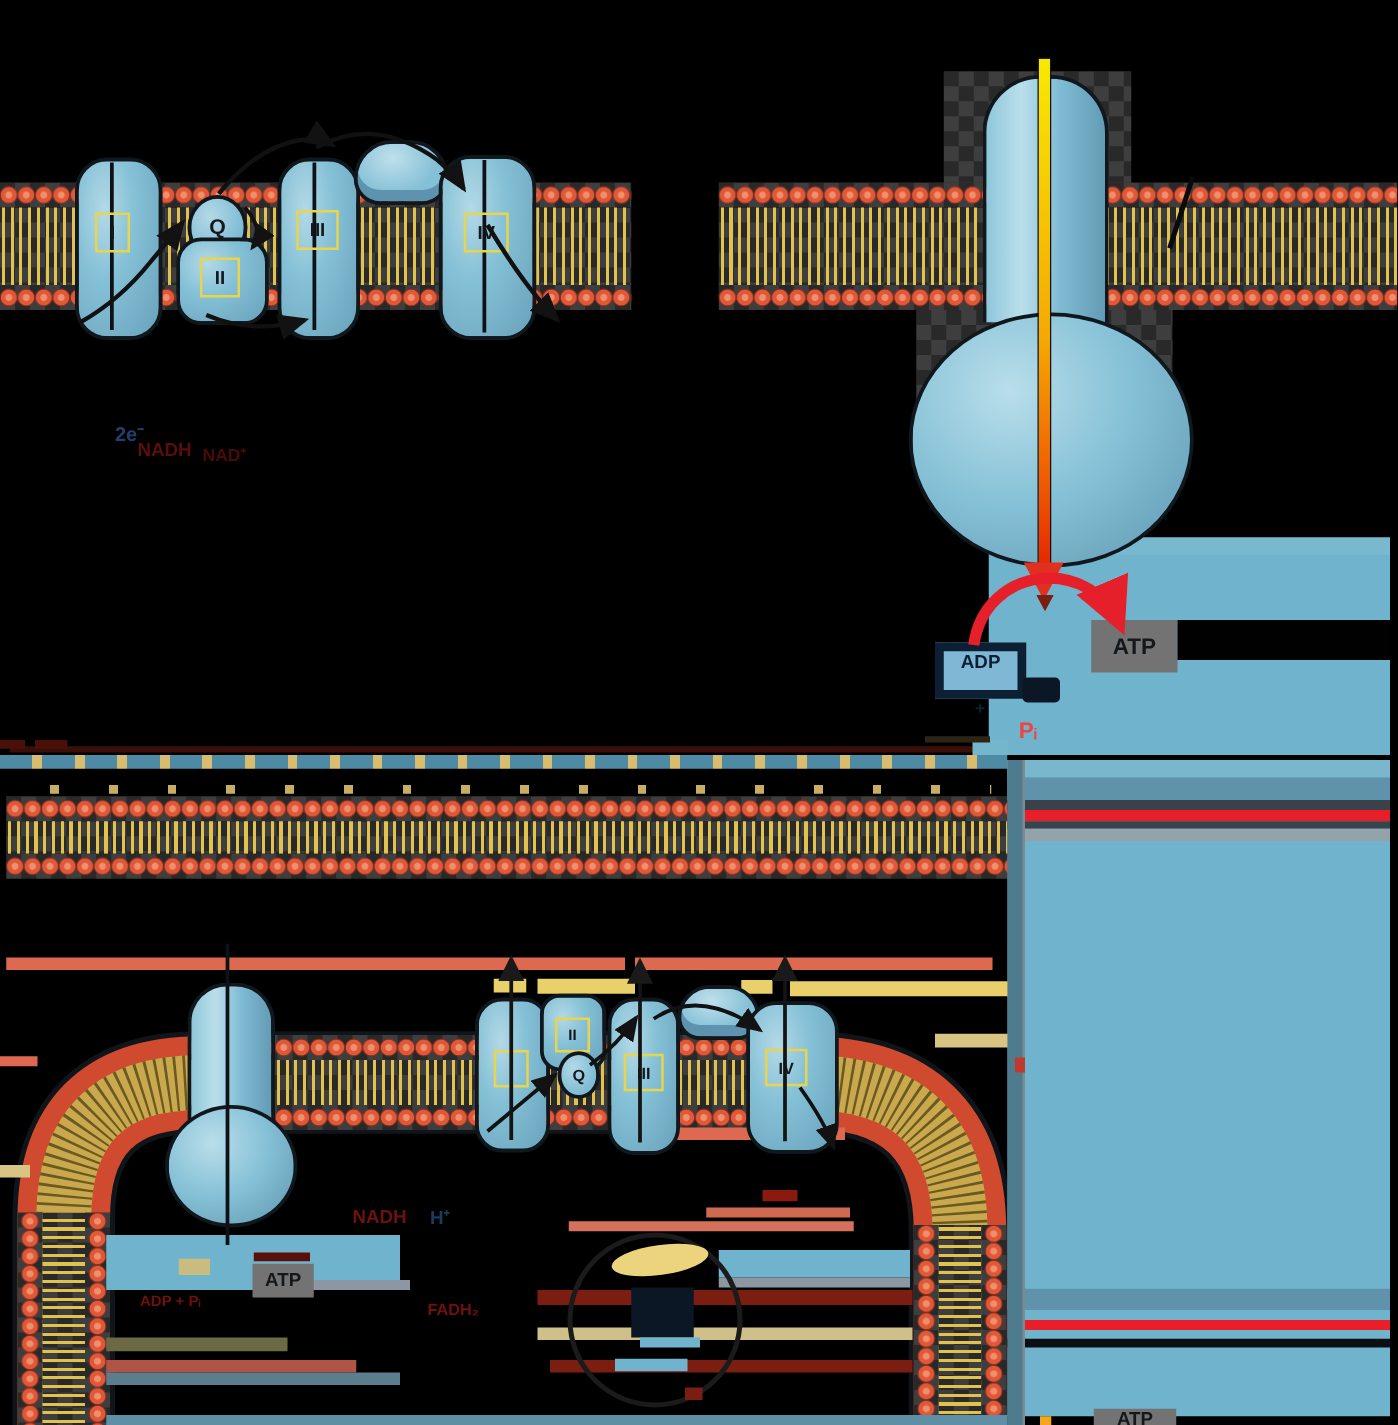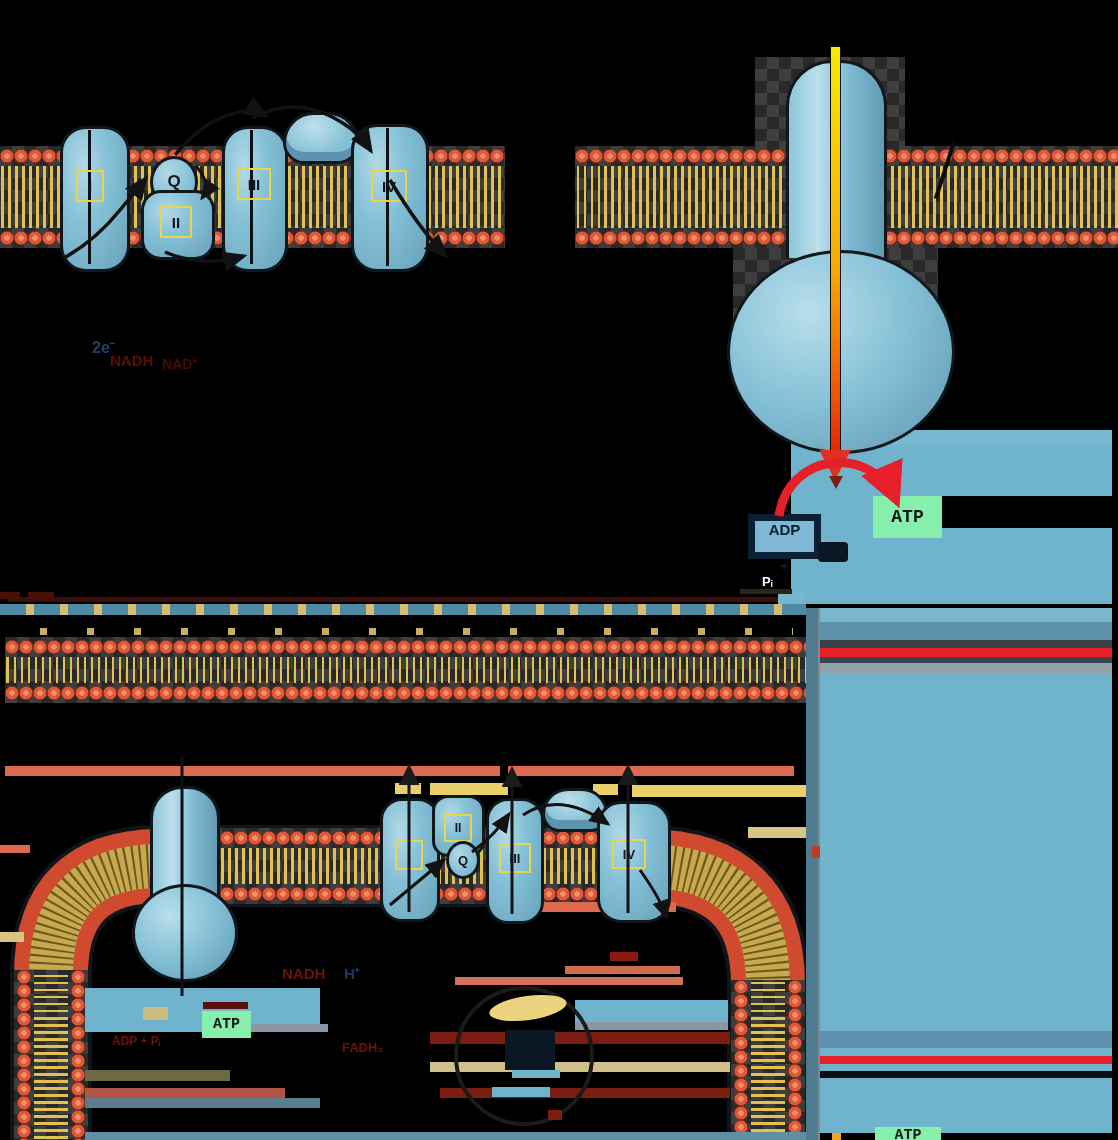--- a/index.html
+++ b/index.html
@@ -32,22 +32,22 @@
   .cap{position:absolute;background:radial-gradient(ellipse at 40% 25%,#bfe0ec,#84c0d6 60%);
       border:3px solid #10181d;border-radius:32px 32px 22px 22px;box-shadow:inset 0 -9px 0 #5d93af;}
   .lbl{position:absolute;border:2px solid #e8d44d;color:#14181c;background:transparent;
       display:flex;align-items:center;justify-content:center;font-weight:700;font-size:15px;}
   .vline{position:absolute;width:3px;background:#0e1216;}
   .stk{position:absolute;background:linear-gradient(90deg,#8ec7da 0%,#bbdfeb 30%,#7fbcd4 62%,#639bb4 100%);
       border:3px solid #10181d;border-bottom:none;}
   .blb{position:absolute;background:radial-gradient(ellipse at 35% 30%,#b9deea 0%,#84c0d6 48%,#5f97b0 100%);
       border:3px solid #10181d;border-radius:50%;}
   .stripe{position:absolute;}
-  .obox{position:absolute;background:#86efac;color:#14181c;font-weight:700;
-      display:flex;align-items:center;justify-content:center;font-family:Liberation Mono, monospace;}
+  .obox{position:absolute;background:#737373;color:#14181c;font-weight:700;
+      display:flex;align-items:center;justify-content:center;}
   .ftxt{position:absolute;font-weight:700;white-space:nowrap;}
   svg{position:absolute;left:0;top:0;}
 </style>
 </head>
 <body>
 
 <div id="stage">
 
   <div class="abs checker" style="left:755px;top:57px;width:150px;height:90px;"></div>
   <div class="abs checker" style="left:733px;top:248px;width:205px;height:85px;"></div>
@@ -121,21 +121,21 @@
   <div class="abs" style="left:830px;top:46px;width:9px;height:408px;background:linear-gradient(#f8e900,#f6a800 55%,#ef5500 85%,#e62500);border:1.5px solid #111;"></div>
   <div class="abs" style="left:819px;top:450px;width:0;height:0;border-left:16px solid transparent;border-right:16px solid transparent;border-top:30px solid #e03020;"></div>
   <div class="abs" style="left:829px;top:476px;width:14px;height:13px;background:#7c1d12;clip-path:polygon(0 0,100% 0,50% 100%);"></div>
 
   <div class="abs" style="left:943px;top:140px;width:4px;height:60px;background:#0a0a0a;transform:rotate(18deg);"></div>
 
   <div class="abs" style="left:748px;top:514px;width:73px;height:45px;background:#7fb8d4;border:7px solid #0d1f33;box-sizing:border-box;display:flex;justify-content:center;color:#0d1f33;font-weight:700;font-size:15px;">
       <span>ADP</span>
     </div>
   <div class="ftxt" style="left:780px;top:558px;color:#0d1f33;font-size:14px;">+</div>
-  <div class="ftxt" style="left:762px;top:574px;color:#ffffff;font-size:13px;">Pᵢ</div>
+  <div class="ftxt" style="left:815px;top:574px;color:#ef4444;font-size:18px;">Pᵢ</div>
   <div class="obox" style="left:873px;top:496px;width:69px;height:42px;font-size:18px;">
       <span>ATP</span>
     </div>
   <div class="stripe" style="left:942px;top:496px;width:170px;height:32px;background:#010101;"></div>
   <div class="stripe" style="left:818px;top:542px;width:30px;height:20px;background:#0c1726;border-radius:4px;"></div>
   <div class="stripe" style="left:740px;top:589px;width:52px;height:5px;background:#2e2414;"></div>
 
   <div class="stripe" style="left:5px;top:766px;width:495px;height:10px;background:#dd6a50;"></div>
   <div class="stripe" style="left:508px;top:766px;width:286px;height:10px;background:#dd6a50;"></div>
   <div class="stripe" style="left:395px;top:783px;width:26px;height:11px;background:#e9d06b;"></div>

